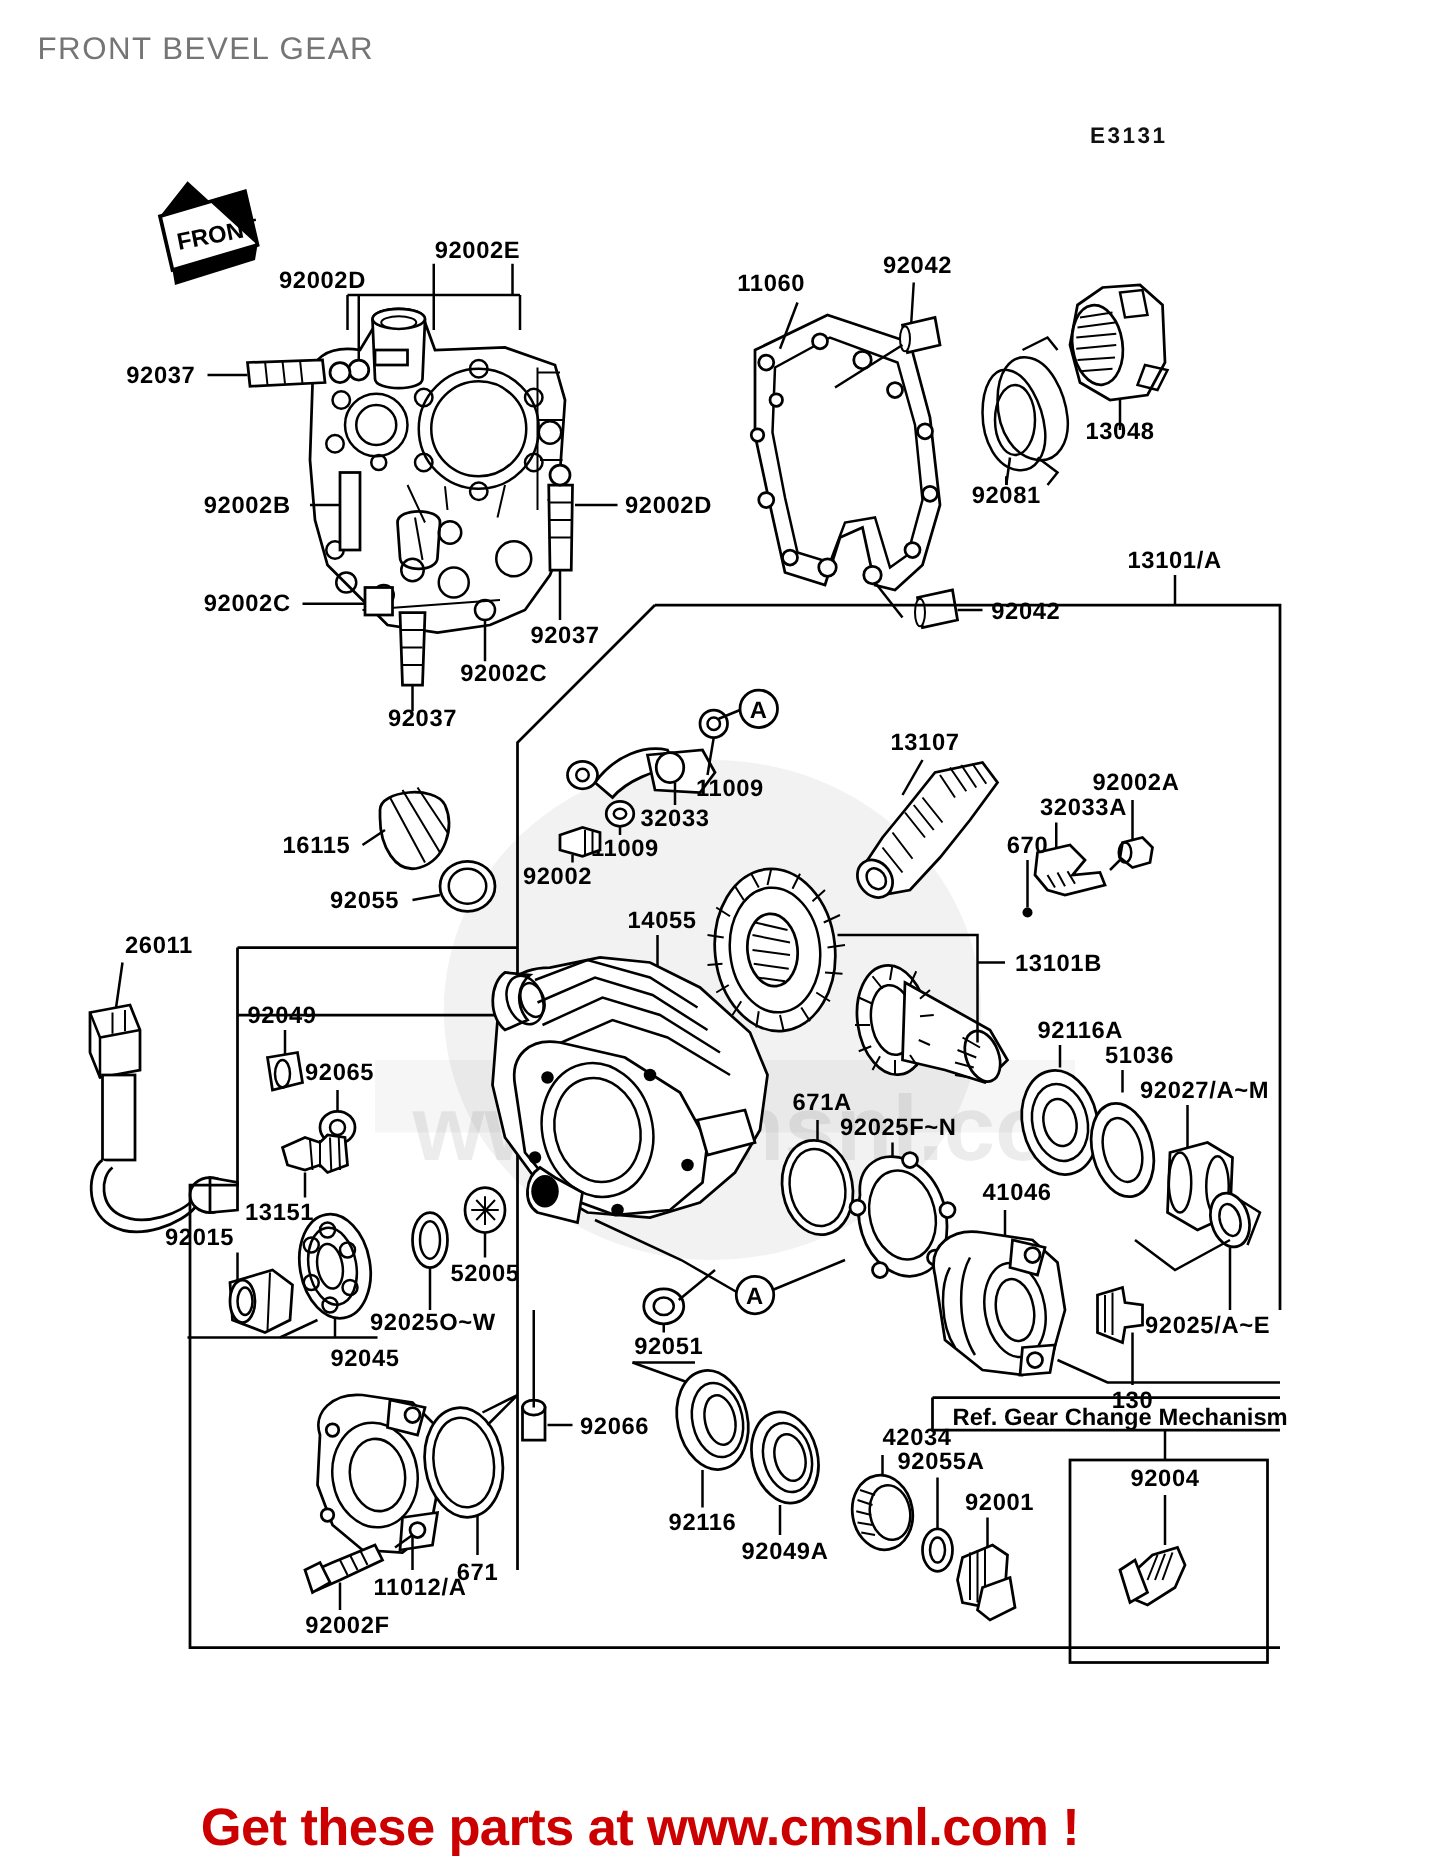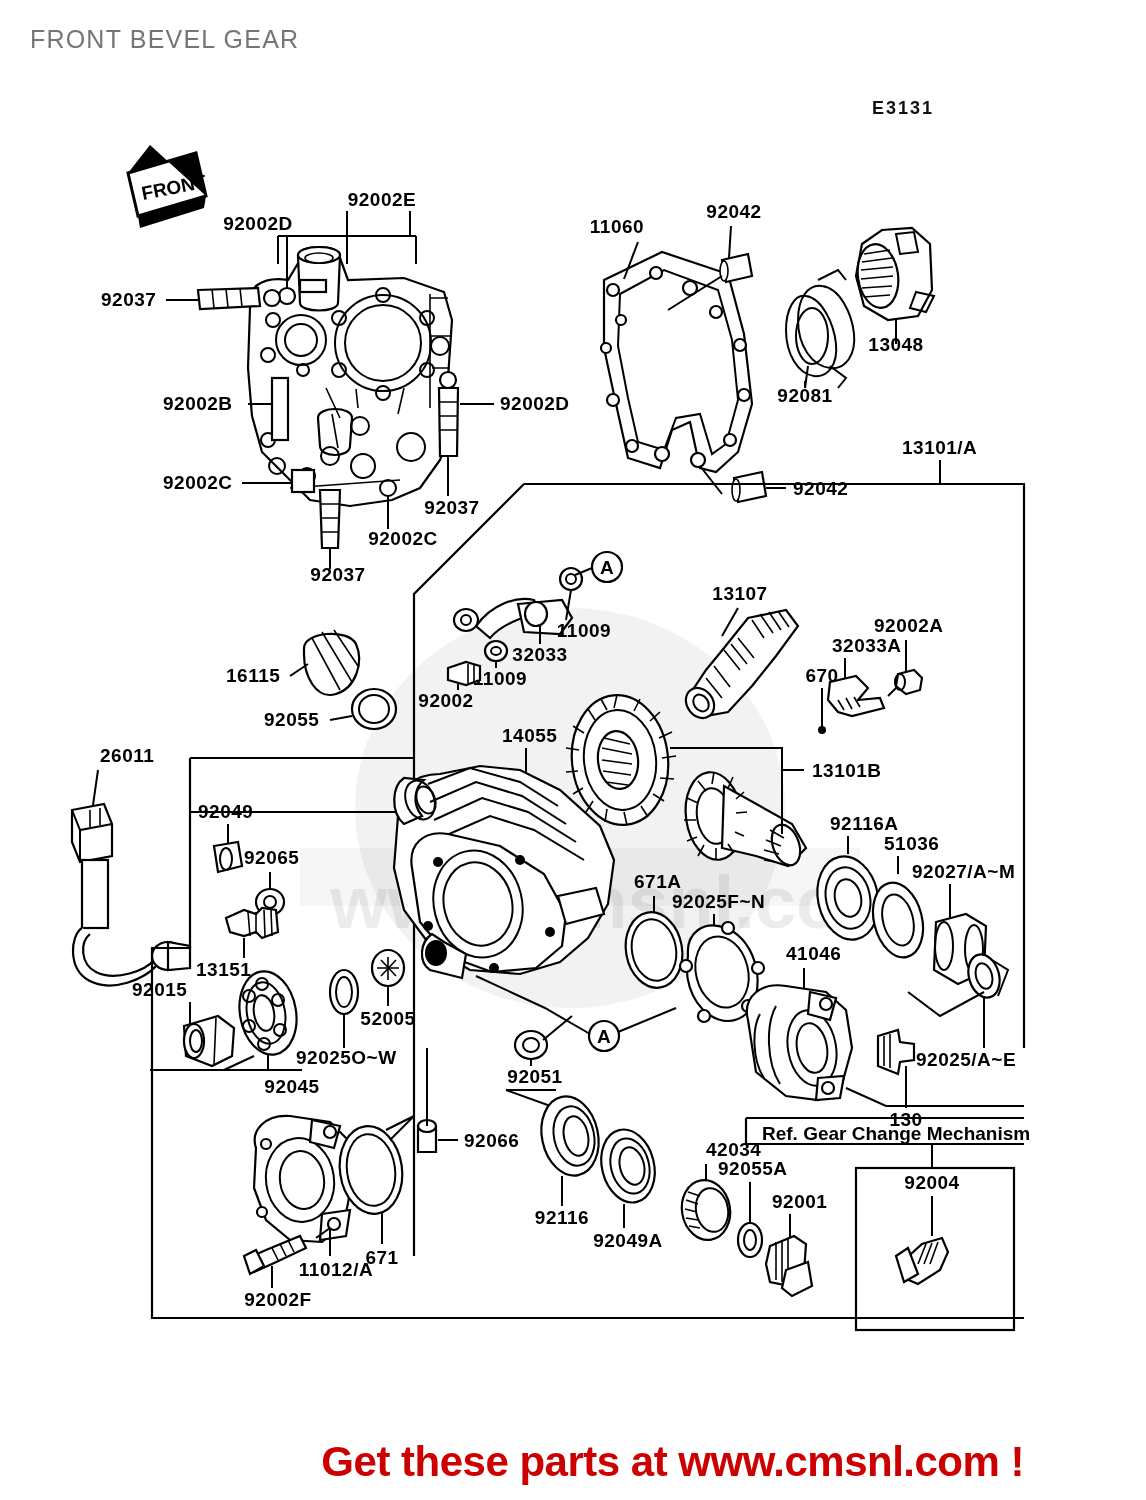--- a/index.html
+++ b/index.html
@@ -10,21 +10,21 @@
     position:absolute;left:30px;top:0;
     font-size:25px;letter-spacing:1.2px;color:#757575;
     font-family:"Liberation Sans",sans-serif;font-weight:400;margin-top:25px;
   }
 
   #diagram-area{position:absolute;left:0;top:48px;width:1146px;height:1340px;}
 
   #svg-root{position:absolute;left:0;top:0;}
 
   #footer-cta{
-    position:absolute;left:0;top:1438px;width:1024px;text-align:right;
+    position:absolute;left:0;top:1438px;width:1024px;text-align:center;
     color:#cc0000;font-size:42px;font-weight:700;letter-spacing:-0.5px;
     font-family:"Liberation Sans",sans-serif;
   }
 
   
   .lbl{
     font-family:"Liberation Sans",sans-serif;
     font-weight:700;font-size:19px;fill:#000;
     letter-spacing:0.5px;
   }

